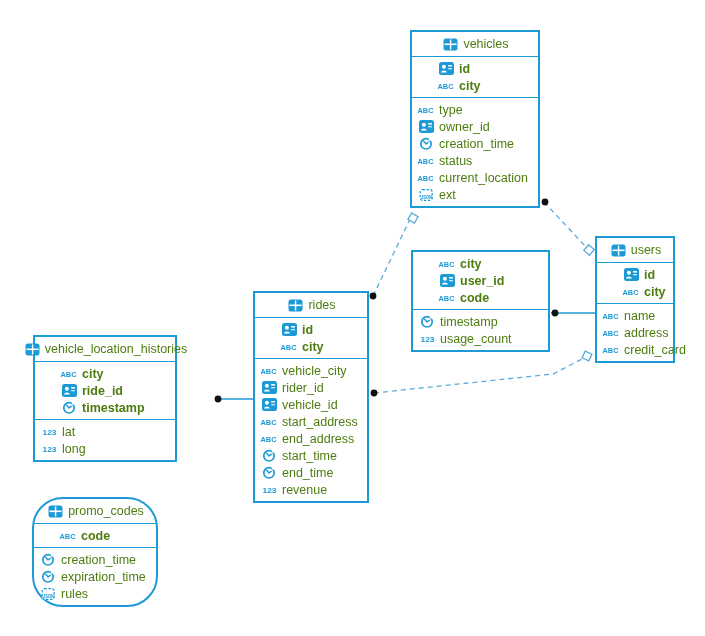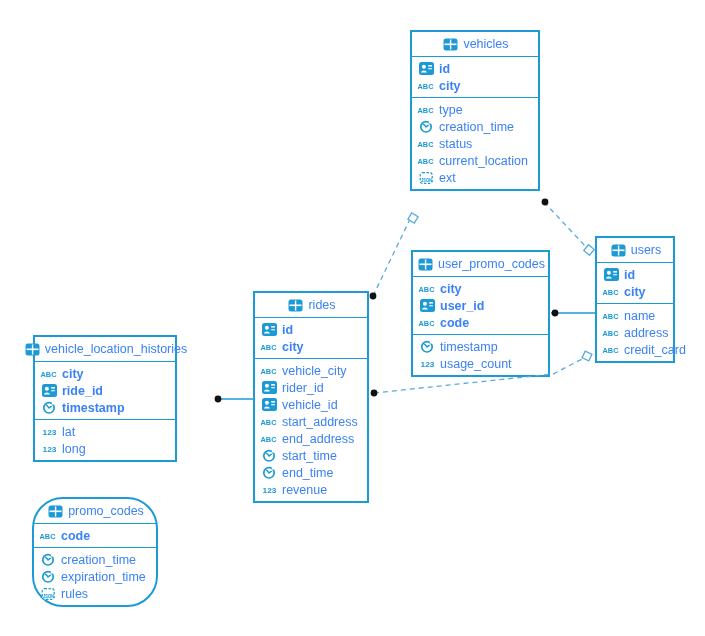--- a/index.html
+++ b/index.html
@@ -4,31 +4,31 @@
 <style>
   :root{ --accent:#1c9ad6; }
   html,body{margin:0;padding:0;}
   body{
     width:705px;height:636px;background:#ffffff;position:relative;overflow:hidden;
     font-family:"Liberation Sans",sans-serif;
   }
   #diagram-canvas{position:absolute;inset:0;}
   .table-box{
     position:absolute;background:#fff;border:2px solid var(--accent);
-    box-sizing:border-box;color:#3b82f6;font-size:12.5px;z-index:2;
+    box-sizing:border-box;color:#4d7c0f;font-size:12.5px;z-index:2;
   }
   .table-header{
     height:24px;display:flex;align-items:center;justify-content:center;gap:5px;
     border-bottom:1.5px solid var(--accent);
   }
   .table-title{white-space:nowrap;}
   .section{padding:3px 0;}
   .section + .section{border-top:1.5px solid var(--accent);}
   .field-row{height:17px;display:flex;align-items:center;gap:5px;padding:0 5px;}
-  .field-row.pk{font-weight:bold;}
+  .field-row.pk{font-weight:bold;margin-left:20px;}
   .field-label{white-space:nowrap;}
   .icon-cell{width:17px;flex:0 0 17px;display:flex;align-items:center;justify-content:flex-end;}
   #relation-layer{position:absolute;inset:0;z-index:3;pointer-events:none;}
 </style>
 </head>
 <body style="background: rgb(255, 255, 255);">
 
 <div id="diagram-canvas">
   <svg id="relation-layer" width="705" height="636" viewBox="0 0 705 636" xmlns="http://www.w3.org/2000/svg">
       <polyline points="215,399 253,399" fill="none" stroke="#1c9ad6" stroke-width="1.5"></polyline>
@@ -82,20 +82,32 @@
         <div class="field-row">
           <span class="icon-cell">
             <svg width="17" height="10" viewBox="0 0 17 10">
               <text x="0.5" y="8.2" font-family="Liberation Sans, sans-serif" font-size="7" font-weight="700" fill="#1c9ad6" textLength="16" lengthAdjust="spacingAndGlyphs">ABC</text>
             </svg>
           </span>
           <span class="field-label">type</span>
         </div>
         <div class="field-row">
           <span class="icon-cell">
+            <svg width="15" height="13" viewBox="0 0 15 13">
+              <rect x="0" y="0" width="15" height="13" rx="2.5" fill="#1c9ad6"></rect>
+              <circle cx="4.9" cy="4.7" r="2" fill="#fff"></circle>
+              <path d="M2 10.6 C2 7.7 7.8 7.7 7.8 10.6 Z" fill="#fff"></path>
+              <rect x="9.2" y="3" width="3.7" height="1.6" fill="#fff"></rect>
+              <rect x="9.2" y="6.1" width="3.7" height="1.2" fill="#fff" opacity="0.9"></rect>
+            </svg>
+          </span>
+          <span class="field-label">owner_id</span>
+        </div>
+        <div class="field-row">
+          <span class="icon-cell">
             <svg width="15" height="15" viewBox="0 0 15 15">
               <circle cx="7" cy="7.8" r="5.2" fill="none" stroke="#1c9ad6" stroke-width="1.7"></circle>
               <path d="M7 7.8 L4.6 5.2" stroke="#1c9ad6" stroke-width="1.4" stroke-linecap="round"></path>
               <path d="M7 7.8 L9.3 6.4" stroke="#1c9ad6" stroke-width="1.4" stroke-linecap="round"></path>
               <path d="M10.4 2.6 L12 4.2" stroke="#fff" stroke-width="2.6"></path>
             </svg>
           </span>
           <span class="field-label">creation_time</span>
         </div>
         <div class="field-row">
@@ -119,30 +131,20 @@
             <svg width="15" height="14" viewBox="0 0 15 14">
               <rect x="1.2" y="1.6" width="12" height="10.8" rx="2.4" fill="#fff" stroke="#1c9ad6" stroke-width="1.2" stroke-dasharray="2.4 1.5"></rect>
               <text x="2" y="11.2" font-family="Liberation Sans, sans-serif" font-size="4.8" font-weight="700" fill="#1c9ad6" textLength="11" lengthAdjust="spacingAndGlyphs">JSON</text>
             </svg>
           </span>
           <span class="field-label">ext</span>
         </div>
       </div>
     </div>
     <div class="table-box" style="left: 411px; top: 250px; width: 139px;">
-      <div class="table-header">
-        <span class="icon-cell">
-          <svg width="15" height="13" viewBox="0 0 15 13">
-            <rect x="0.5" y="0.5" width="14" height="12" rx="2.5" fill="#1c9ad6"></rect>
-            <rect x="1.5" y="5.5" width="12" height="1.6" fill="#fff"></rect>
-            <rect x="6.9" y="1.5" width="1.4" height="10" fill="#fff"></rect>
-          </svg>
-        </span>
-        <span class="table-title">user_promo_codes</span>
-      </div>
       <div class="section">
         <div class="field-row pk">
           <span class="icon-cell">
             <svg width="17" height="10" viewBox="0 0 17 10">
               <text x="0.5" y="8.2" font-family="Liberation Sans, sans-serif" font-size="7" font-weight="700" fill="#1c9ad6" textLength="16" lengthAdjust="spacingAndGlyphs">ABC</text>
             </svg>
           </span>
           <span class="field-label">city</span>
         </div>
         <div class="field-row pk">

